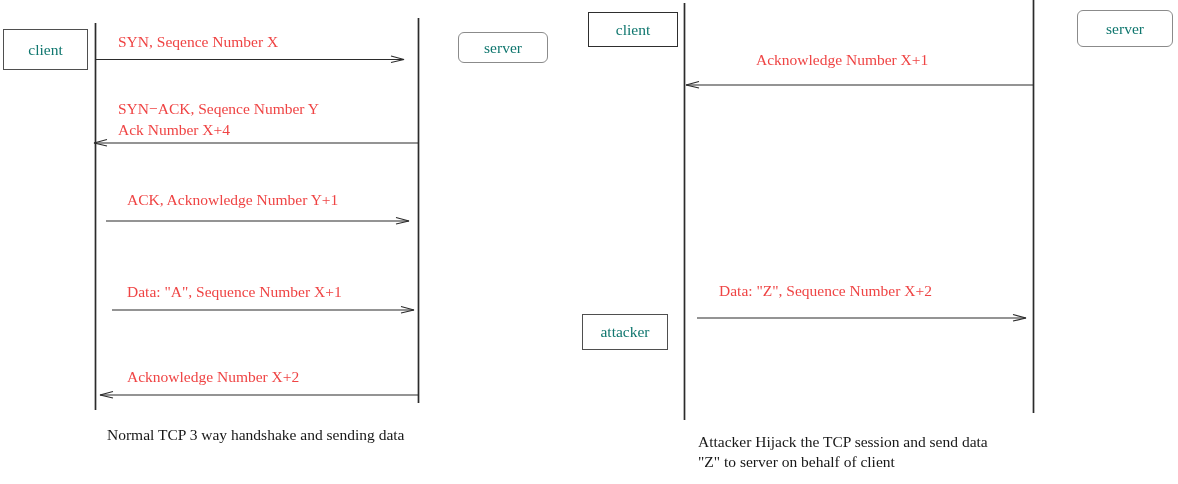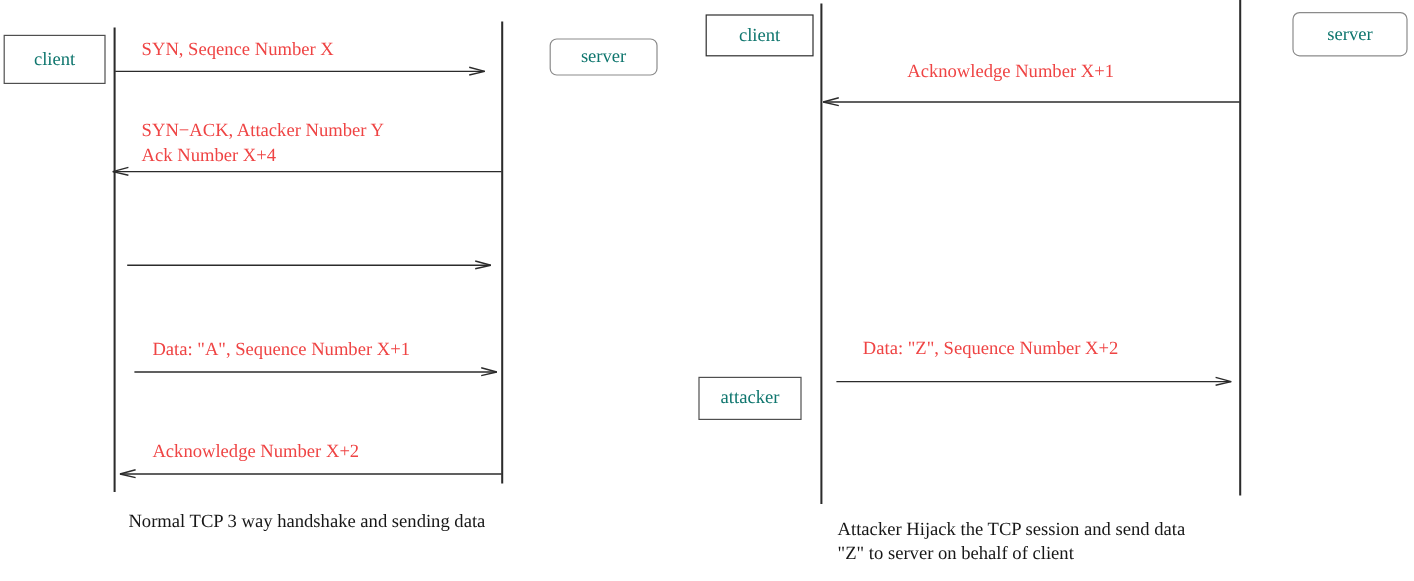--- a/index.html
+++ b/index.html
@@ -107,23 +107,24 @@
   <div class="node-box rect-box" style="left:3px; top:29px; width:85px; height:41px;">
     <span>client</span>
   </div>
 
   <div class="node-box round-box" style="left:458px; top:32px; width:90px; height:31px;">
     <span>server</span>
   </div>
 
   <div class="msg-label" style="left:118px; top:31px;">SYN, Seqence Number X</div>
 
-  <div class="msg-label" style="left:118px; top:98px;">SYN−ACK, Attacker Number Y</div>
+  <div class="msg-label" style="left:118px; top:98px;">SYN−ACK, Seqence Number Y</div>
   <div class="msg-label" style="left:118px; top:119px;">Ack Number X+4</div>
 
+  <div class="msg-label" style="left:127px; top:189px;">ACK, Acknowledge Number Y+1</div>
 
   <div class="msg-label" style="left:127px; top:281px;">Data: "A", Sequence Number X+1</div>
 
   <div class="msg-label" style="left:127px; top:366px;">Acknowledge Number X+2</div>
 
   <div class="caption" style="left:107px; top:425px;">
     <div>Normal TCP 3 way handshake and sending data</div>
   </div>
 
   <div class="node-box rect-box dark" style="left:588px; top:12px; width:90px; height:35px;">

